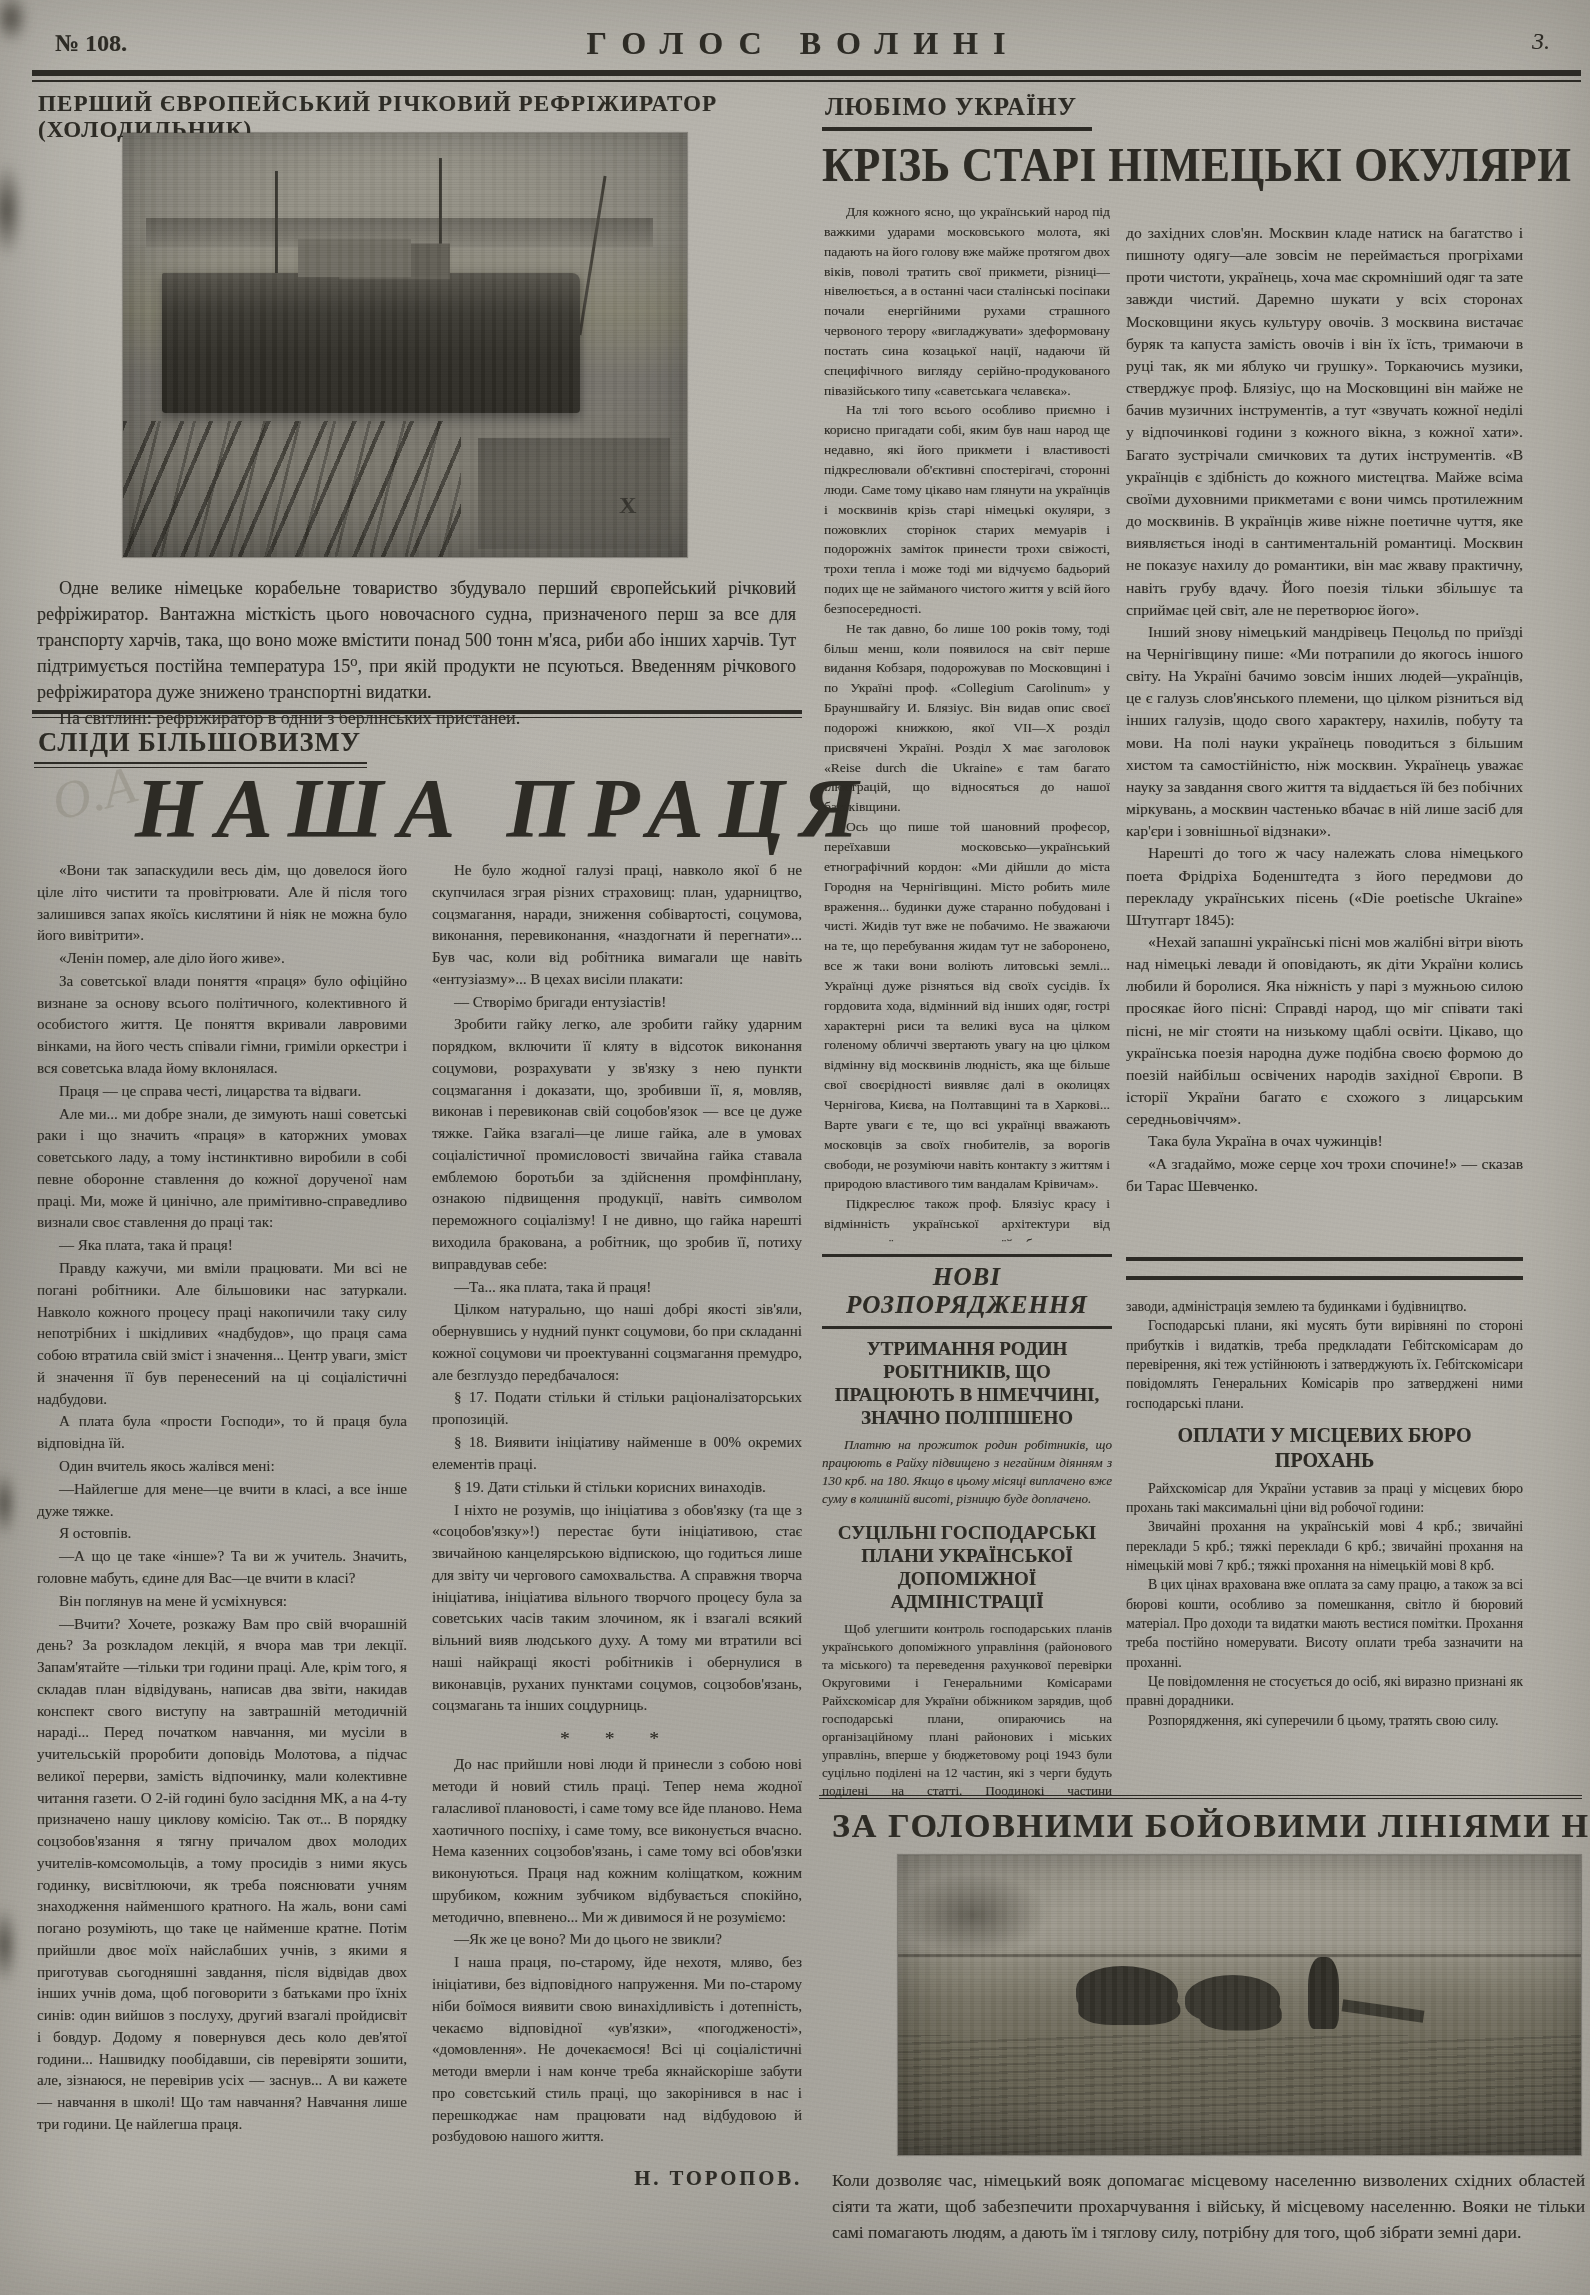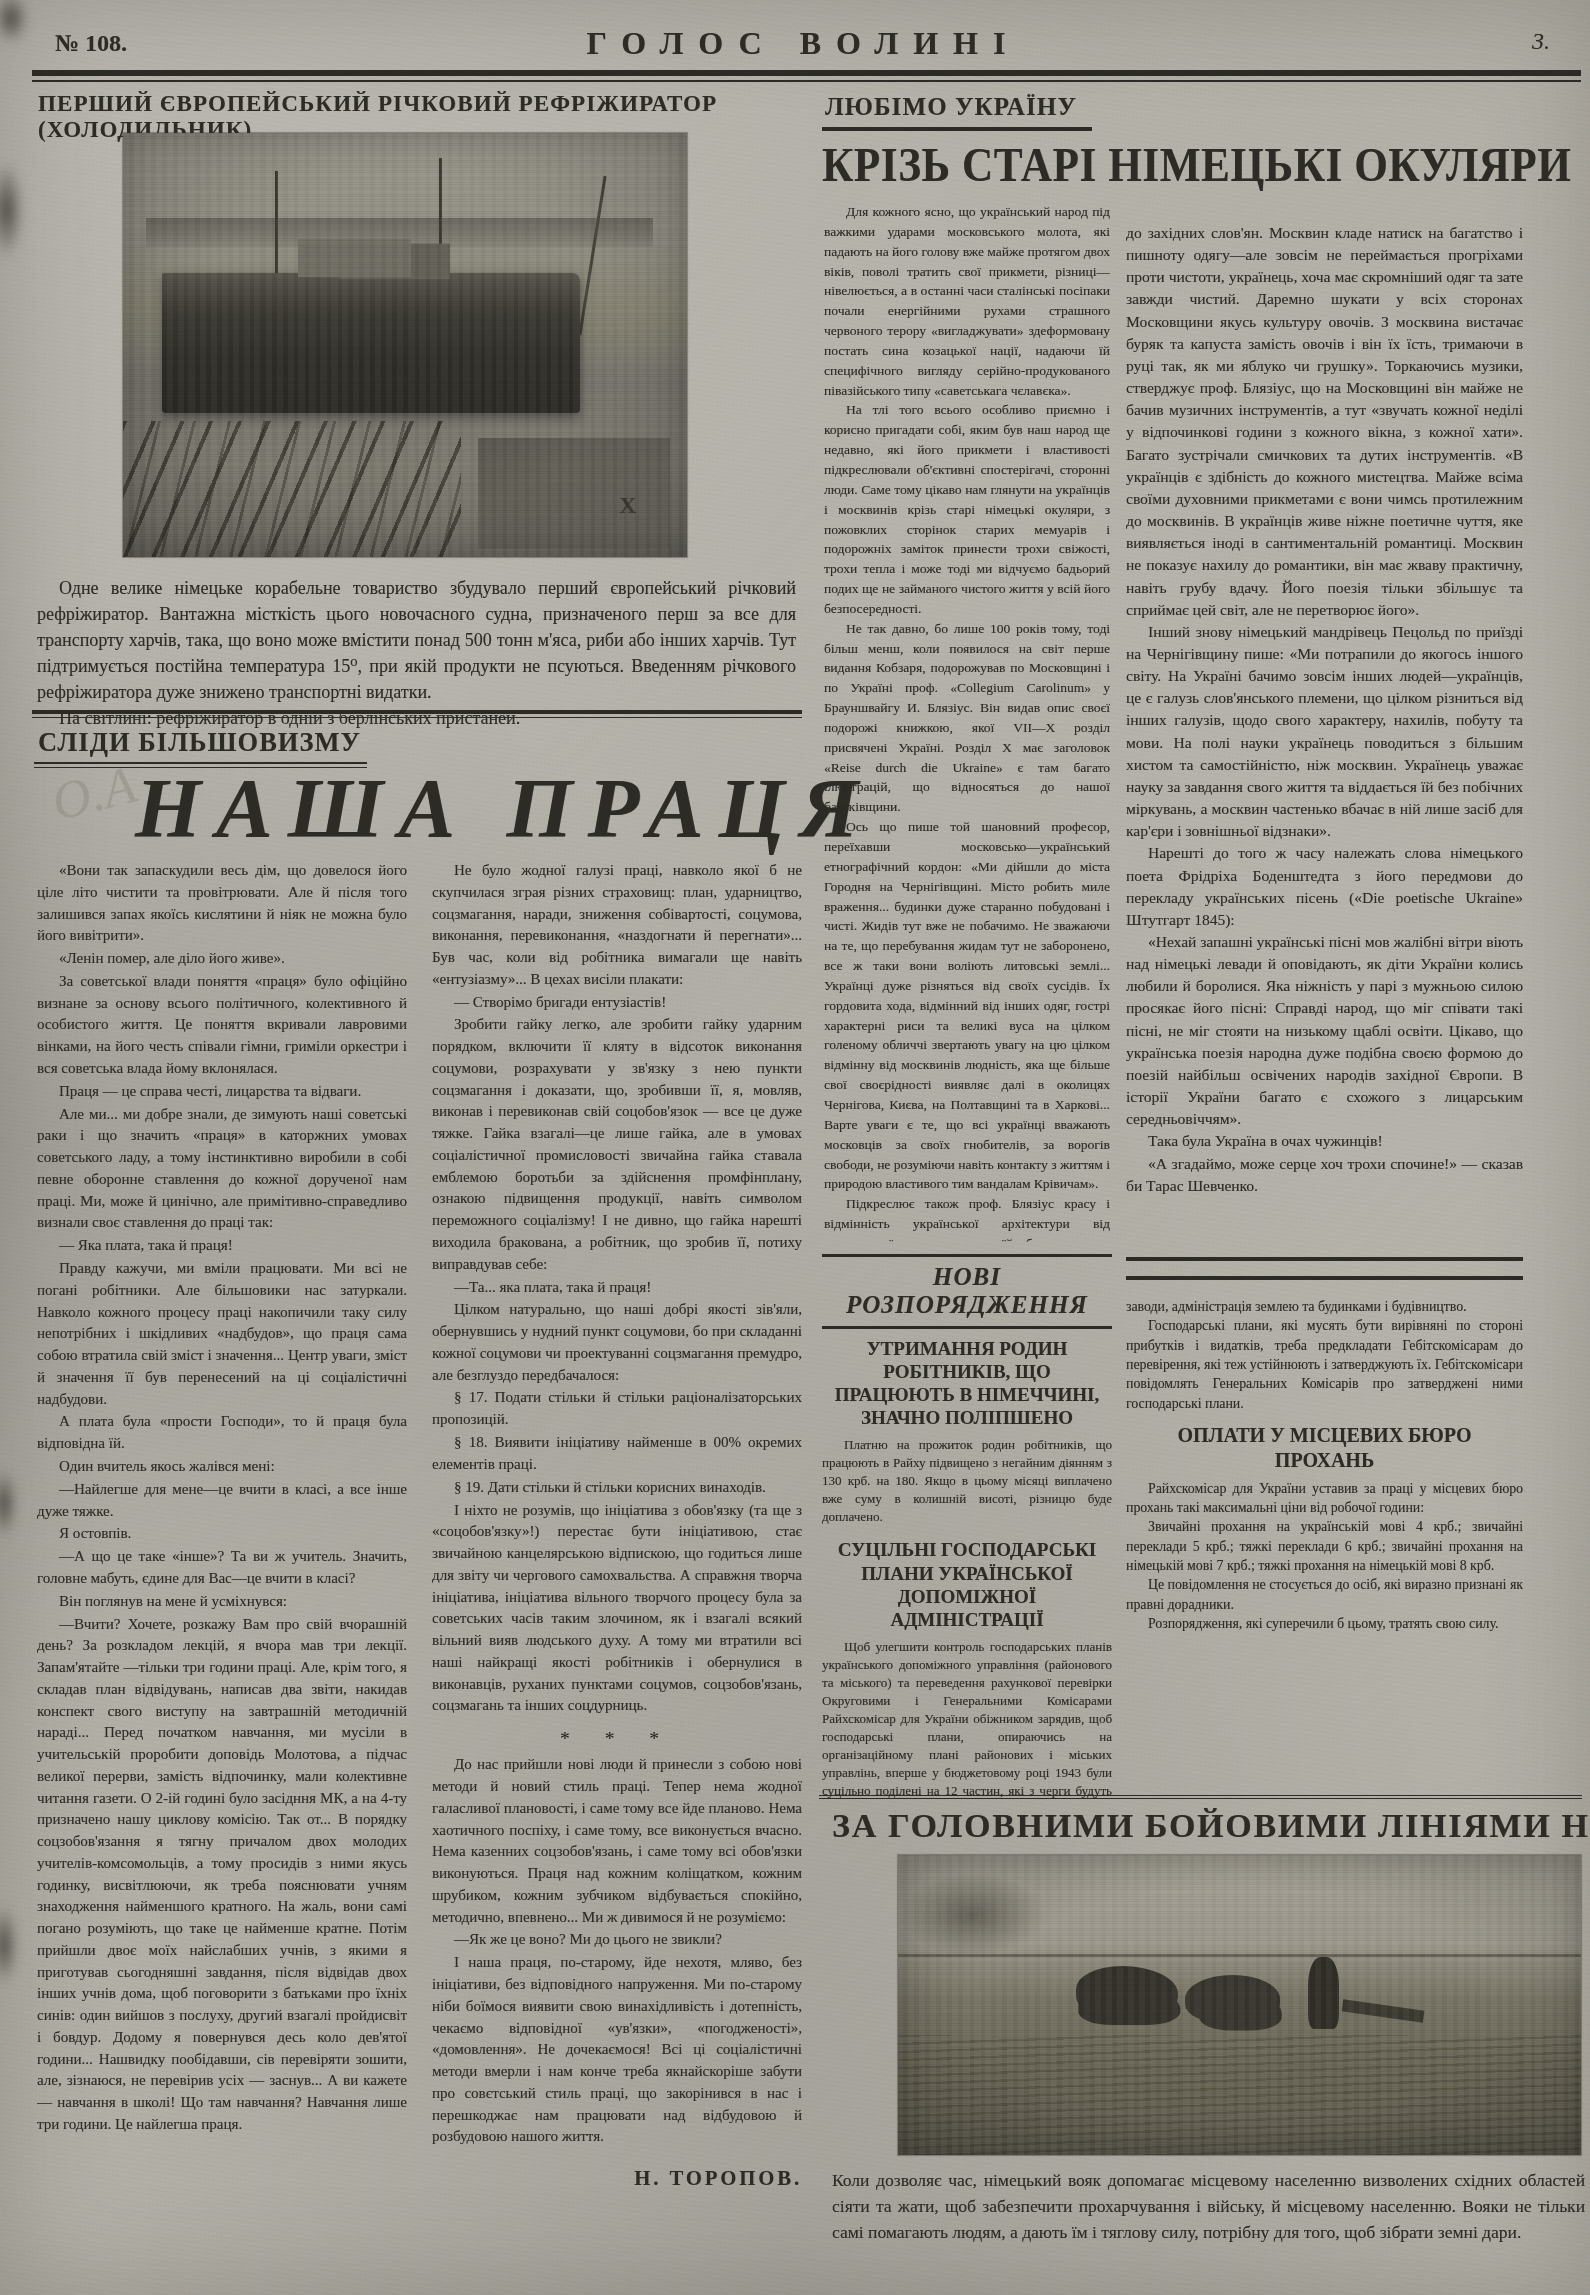--- a/index.html
+++ b/index.html
@@ -130,31 +130,32 @@
     <p>Інший знову німецький мандрівець Пецольд по приїзді на Чернігівщину пише: «Ми потрапили до якогось іншого світу. На Україні бачимо зовсім інших людей—українців, це є галузь слов'янського племени, що цілком різниться від інших галузів, щодо свого характеру, нахилів, побуту та мови. На полі науки українець поводиться з більшим хистом та самостійністю, ніж москвин. Українець уважає науку за завдання свого життя та віддається їй без побічних міркувань, а москвин частенько вбачає в ній лише засіб для кар'єри і зовнішньої відзнаки».</p>
     <p>Нарешті до того ж часу належать слова німецького поета Фрідріха Боденштедта з його передмови до перекладу українських пісень («Die poetische Ukraine» Штутгарт 1845):</p>
     <p>«Нехай запашні українські пісні мов жалібні вітри віють над німецькі левади й оповідають, як діти України колись любили й боролися. Яка ніжність у парі з мужньою силою просякає його пісні: Справді народ, що міг співати такі пісні, не міг стояти на низькому щаблі освіти. Цікаво, що українська поезія народна дуже подібна своєю формою до поезій найбільш освічених народів західної Європи. В історії України багато є схожого з лицарським середньовіччям».</p>
     <p>Така була Україна в очах чужинців!</p>
     <p>«А згадаймо, може серце хоч трохи спочине!» — сказав би Тарас Шевченко.</p>
   </div>
 
   <div class="abs" style="top:1254px;left:822px;width:290px;height:546px;overflow:hidden;">
     <div class="ink" style="border-top:3.4px solid #2c2a25;border-bottom:3.4px solid #2c2a25;padding:5.7px 0 6.9px 0;text-align:center;font-weight:bold;font-style:italic;font-size:25px;letter-spacing:1.1px;">НОВІ РОЗПОРЯДЖЕННЯ</div>
     <div class="ink art-title" style="font-size:19px;">УТРИМАННЯ РОДИН РОБІТНИКІВ, ЩО ПРАЦЮЮТЬ В НІМЕЧЧИНІ, ЗНАЧНО ПОЛІПШЕНО</div>
-    <p class="ink just" style="font-size:13px;line-height:1.38;">Платню на прожиток родин робітників, що працюють в Райху підвищено з негайним діянням з 130 крб. на 180. Якщо в цьому місяці виплачено вже суму в колишній висоті, різницю буде доплачено.</p>
+    <p class="ink just" style="font-size:13px;line-height:1.38;font-style:italic;">Платню на прожиток родин робітників, що працюють в Райху підвищено з негайним діянням з 130 крб. на 180. Якщо в цьому місяці виплачено вже суму в колишній висоті, різницю буде доплачено.</p>
     <div class="ink art-title" style="font-size:19px;margin-top:12.6px;">СУЦІЛЬНІ ГОСПОДАРСЬКІ ПЛАНИ УКРАЇНСЬКОЇ ДОПОМІЖНОЇ АДМІНІСТРАЦІЇ</div>
     <p class="ink just" style="font-size:13px;line-height:1.38;">Щоб улегшити контроль господарських планів українського допоміжного управління (районового та міського) та переведення рахункової перевірки Округовими і Генеральними Комісарами Райхскомісар для України обіжником зарядив, щоб господарські плани, опираючись на організаційному плані районових і міських управлінь, вперше у бюджетовому році 1943 були суцільно поділені на 12 частин, які з черги будуть поділені на статті. Поодинокі частини господарських планів називаються: адміністрація, шкільництво та культура, здоров'я, ветиринарство, мірництво, правні справи, фінанси, прохарчування та сільське господарство, праця, господарські та постачальні</p>
   </div>
 
   <div class="abs" style="top:1276px;left:1126px;width:397px;height:546px;overflow:hidden;border-top:4.6px solid #2c2a25;padding-top:17px;box-sizing:border-box;">
     <p class="ink just noind" style="font-size:13.8px;line-height:1.4;">заводи, адміністрація землею та будинками і будівництво.</p>
     <p class="ink just" style="font-size:13.8px;line-height:1.4;">Господарські плани, які мусять бути вирівняні по стороні прибутків і видатків, треба предкладати Гебітскомісарам до перевірення, які теж устійнюють і затверджують їх. Гебітскомісари повідомлять Генеральних Комісарів про затверджені ними господарські плани.</p>
     <div class="ink art-title" style="font-size:20px;margin-top:10.3px;">ОПЛАТИ У МІСЦЕВИХ БЮРО ПРОХАНЬ</div>
     <p class="ink just" style="font-size:13.8px;line-height:1.4;">Райхскомісар для України уставив за праці у місцевих бюро прохань такі максимальні ціни від робочої години:</p>
     <p class="ink just" style="font-size:13.8px;line-height:1.4;">Звичайні прохання на українській мові 4 крб.; звичайні переклади 5 крб.; тяжкі переклади 6 крб.; звичайні прохання на німецькій мові 7 крб.; тяжкі прохання на німецькій мові 8 крб.</p>
+    <p class="ink just" style="font-size:13.8px;line-height:1.4;">В цих цінах врахована вже оплата за саму працю, а також за всі бюрові кошти, особливо за помешкання, світло й бюровий матеріал. Про доходи та видатки мають вестися помітки. Прохання треба постійно номерувати. Висоту оплати треба зазначити на проханні.</p>
     <p class="ink just" style="font-size:13.8px;line-height:1.4;">Це повідомлення не стосується до осіб, які виразно признані як правні дорадники.</p>
     <p class="ink just" style="font-size:13.8px;line-height:1.4;">Розпорядження, які суперечили б цьому, тратять свою силу.</p>
   </div>
 
   <div class="abs rule-thin-double" style="top:1795px;left:819px;width:763px;"></div>
   <div class="abs ink" style="top:1807px;left:832px;width:752px;text-align:center;font-weight:bold;font-size:34px;letter-spacing:1.7px;white-space:nowrap;">ЗА ГОЛОВНИМИ БОЙОВИМИ ЛІНІЯМИ НА СХОДІ</div>
 
   <div class="abs photo-frame" style="top:1855px;left:898px;width:683px;height:300px;background:linear-gradient(180deg,#a39f93 0%,#9a968a 30%,#8b8779 36%,#767263 48%,#696555 70%,#5f5b4e 100%);">
     <div class="abs" style="left:0;top:33%;width:100%;height:2.9px;background:rgba(55,52,44,.5);"></div>
     <div class="abs" style="left:0;top:6%;width:22%;height:28%;background:radial-gradient(ellipse,rgba(60,57,48,.55),transparent 70%);"></div>

